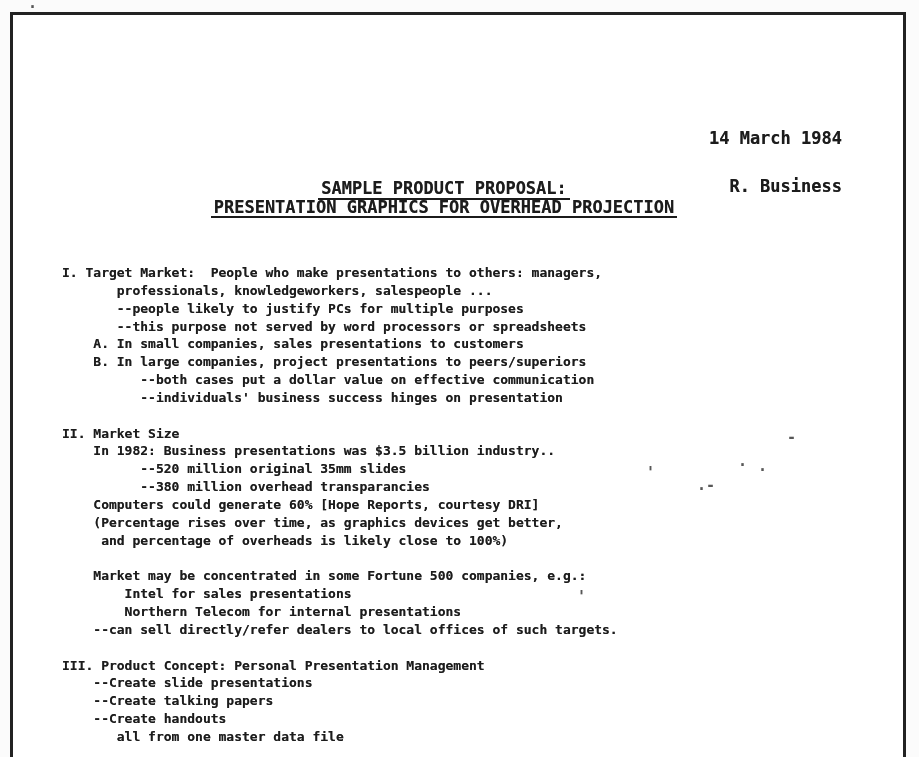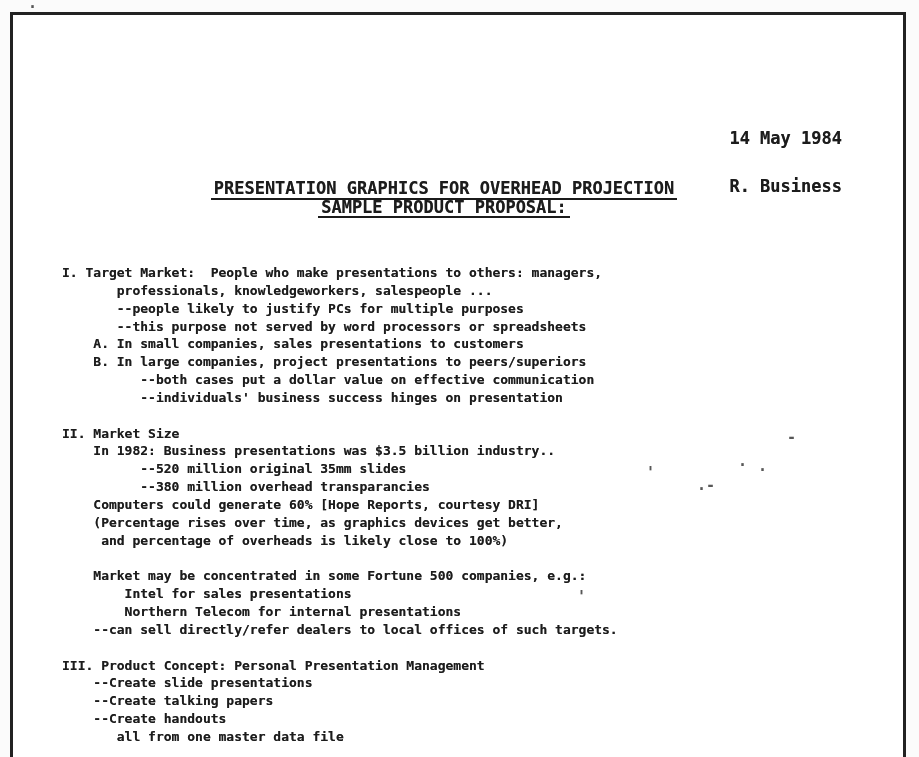--- a/index.html
+++ b/index.html
@@ -55,27 +55,27 @@
     opacity: 0.85;
     font-weight: bold;
   }
 </style>
 </head>
 <body>
 
 <div class="frame"></div>
 
 <div class="date-block ink">
-  <div>14 May 1984</div>
+  <div>14 March 1984</div>
   <div>R. Business</div>
 </div>
 
 <div class="title-block ink">
+  <div><span class="title-line">SAMPLE PRODUCT PROPOSAL:</span></div>
   <div><span class="title-line">PRESENTATION GRAPHICS FOR OVERHEAD PROJECTION</span></div>
-  <div><span class="title-line">SAMPLE PRODUCT PROPOSAL:</span></div>
 </div>
 
 <div class="doc-body ink"><div class="bline">I. Target Market:  People who make presentations to others: managers,</div><div class="bline">       professionals, knowledgeworkers, salespeople ...</div><div class="bline">       --people likely to justify PCs for multiple purposes</div><div class="bline">       --this purpose not served by word processors or spreadsheets</div><div class="bline">    A. In small companies, sales presentations to customers</div><div class="bline">    B. In large companies, project presentations to peers/superiors</div><div class="bline">          --both cases put a dollar value on effective communication</div><div class="bline">          --individuals' business success hinges on presentation</div><div class="bline">&nbsp;</div><div class="bline">II. Market Size</div><div class="bline">    In 1982: Business presentations was $3.5 billion industry..</div><div class="bline">          --520 million original 35mm slides</div><div class="bline">          --380 million overhead transparancies</div><div class="bline">    Computers could generate 60% [Hope Reports, courtesy DRI]</div><div class="bline">    (Percentage rises over time, as graphics devices get better,</div><div class="bline">     and percentage of overheads is likely close to 100%)</div><div class="bline">&nbsp;</div><div class="bline">    Market may be concentrated in some Fortune 500 companies, e.g.:</div><div class="bline">        Intel for sales presentations</div><div class="bline">        Northern Telecom for internal presentations</div><div class="bline">    --can sell directly/refer dealers to local offices of such targets.</div><div class="bline">&nbsp;</div><div class="bline">III. Product Concept: Personal Presentation Management</div><div class="bline">    --Create slide presentations</div><div class="bline">    --Create talking papers</div><div class="bline">    --Create handouts</div><div class="bline">       all from one master data file</div></div>
 
 <div>
     <span class="artifact" style="left: 787px; top: 428px;">-</span>
     <span class="artifact" style="left: 738px; top: 452px;">.</span>
     <span class="artifact" style="left: 758px; top: 457px;">.</span>
     <span class="artifact" style="left: 646px; top: 464px;">'</span>
     <span class="artifact" style="left: 697px; top: 476px;">.-</span>

